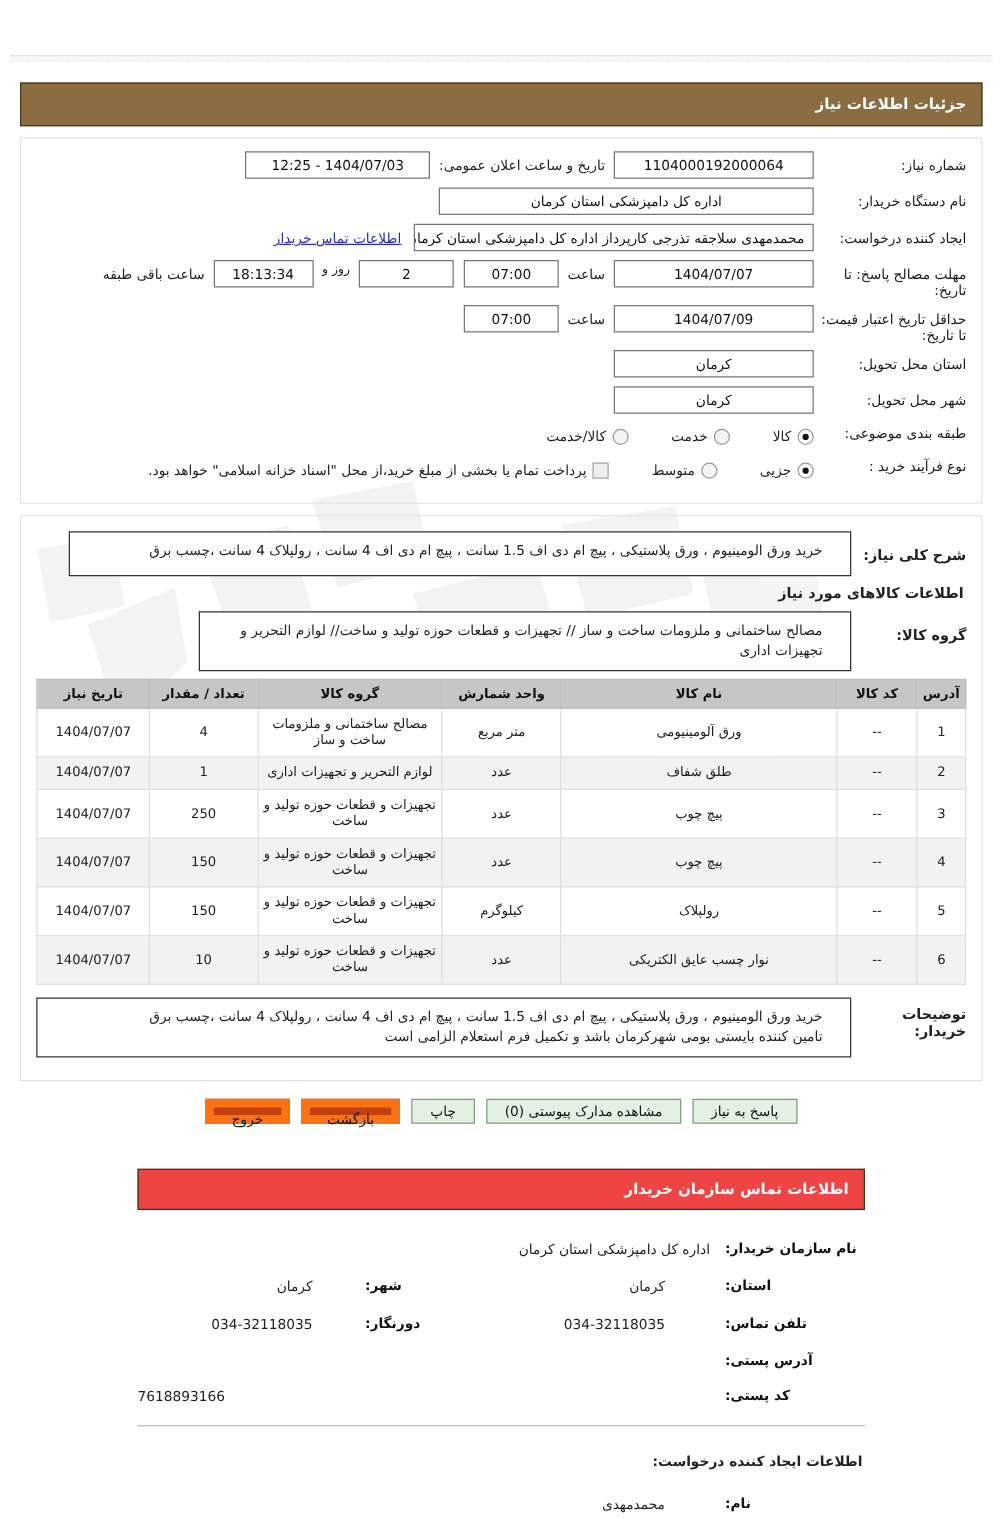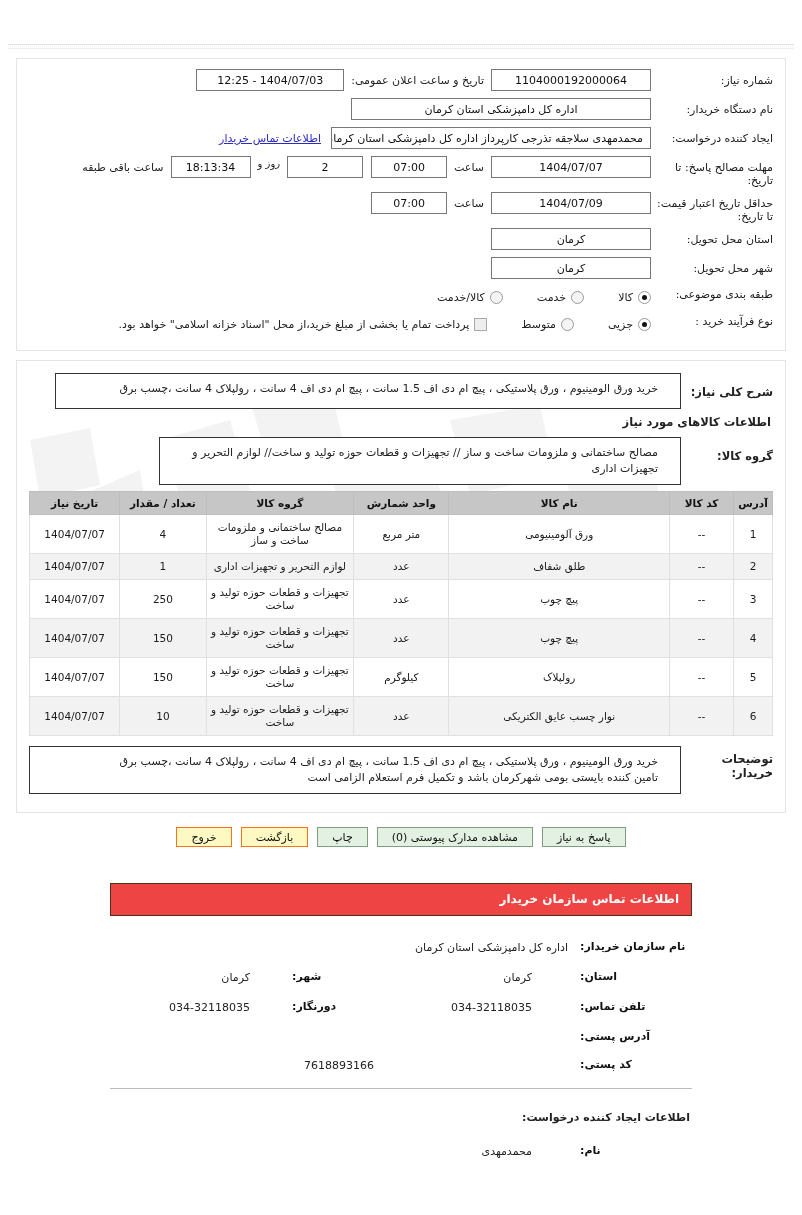--- a/index.html
+++ b/index.html
@@ -260,22 +260,22 @@
     font-size: 11px;
     font-family: "DejaVu Sans", "Liberation Sans", sans-serif;
     padding: 3px 14px;
     height: 20px;
     line-height: 14px;
     cursor: pointer;
     white-space: nowrap;
     box-sizing: border-box;
   }
   .btn.danger {
-    border: 1px solid #f97316;
-    background: #fef9c3;
+    border: 7px solid #f97316;
+    background: #c2410c;
   }
 
   
   .contact-head {
     margin: 36px 110px 0 110px;
     background: #ef4444;
     border: 1px solid #4a3616;
     color: #ffffff;
     font-weight: bold;
     font-size: 12px;
@@ -299,21 +299,21 @@
     padding-left: 12px;
     white-space: nowrap;
     color: #111;
   }
   .cvalue {
     flex: 1 1 auto;
     text-align: right;
     color: #222;
     line-height: 15px;
   }
-  .cvalue.center-ish { text-align: center; padding-right: 36px; }
+  .cvalue.center-ish { text-align: left; padding-right: 36px; }
   .crow.two {
     justify-content: flex-start;
   }
   .chalf {
     display: flex;
     flex-direction: row;
     align-items: flex-start;
   }
   .chalf .clabel { flex: 0 0 112px; }
   .chalf .cvalue { flex: 0 0 180px; text-align: right; padding-right: 36px; }
@@ -349,20 +349,21 @@
     <path d="M380 200 L470 185 L480 250 L395 265 Z"></path>
     <path d="M520 185 L610 170 L620 240 L535 255 Z"></path>
     <path d="M30 60 L90 48 L100 105 L40 118 Z"></path>
   </g>
 </svg>
 
 <div class="page">
 
   <div class="top-rule"></div>
 
+  <div class="section-head">جزئیات اطلاعات نیاز</div>
 
   <div class="panel">
 
     <div class="frow">
       <div class="flabel">شماره نیاز:</div>
       <div class="fctl">
         <div class="box wide" style="width:160px">1104000192000064</div>
         <div class="inline-lbl">تاریخ و ساعت اعلان عمومی:</div>
         <div class="box" style="width:148px">1404/07/03 - 12:25</div>
       </div>

